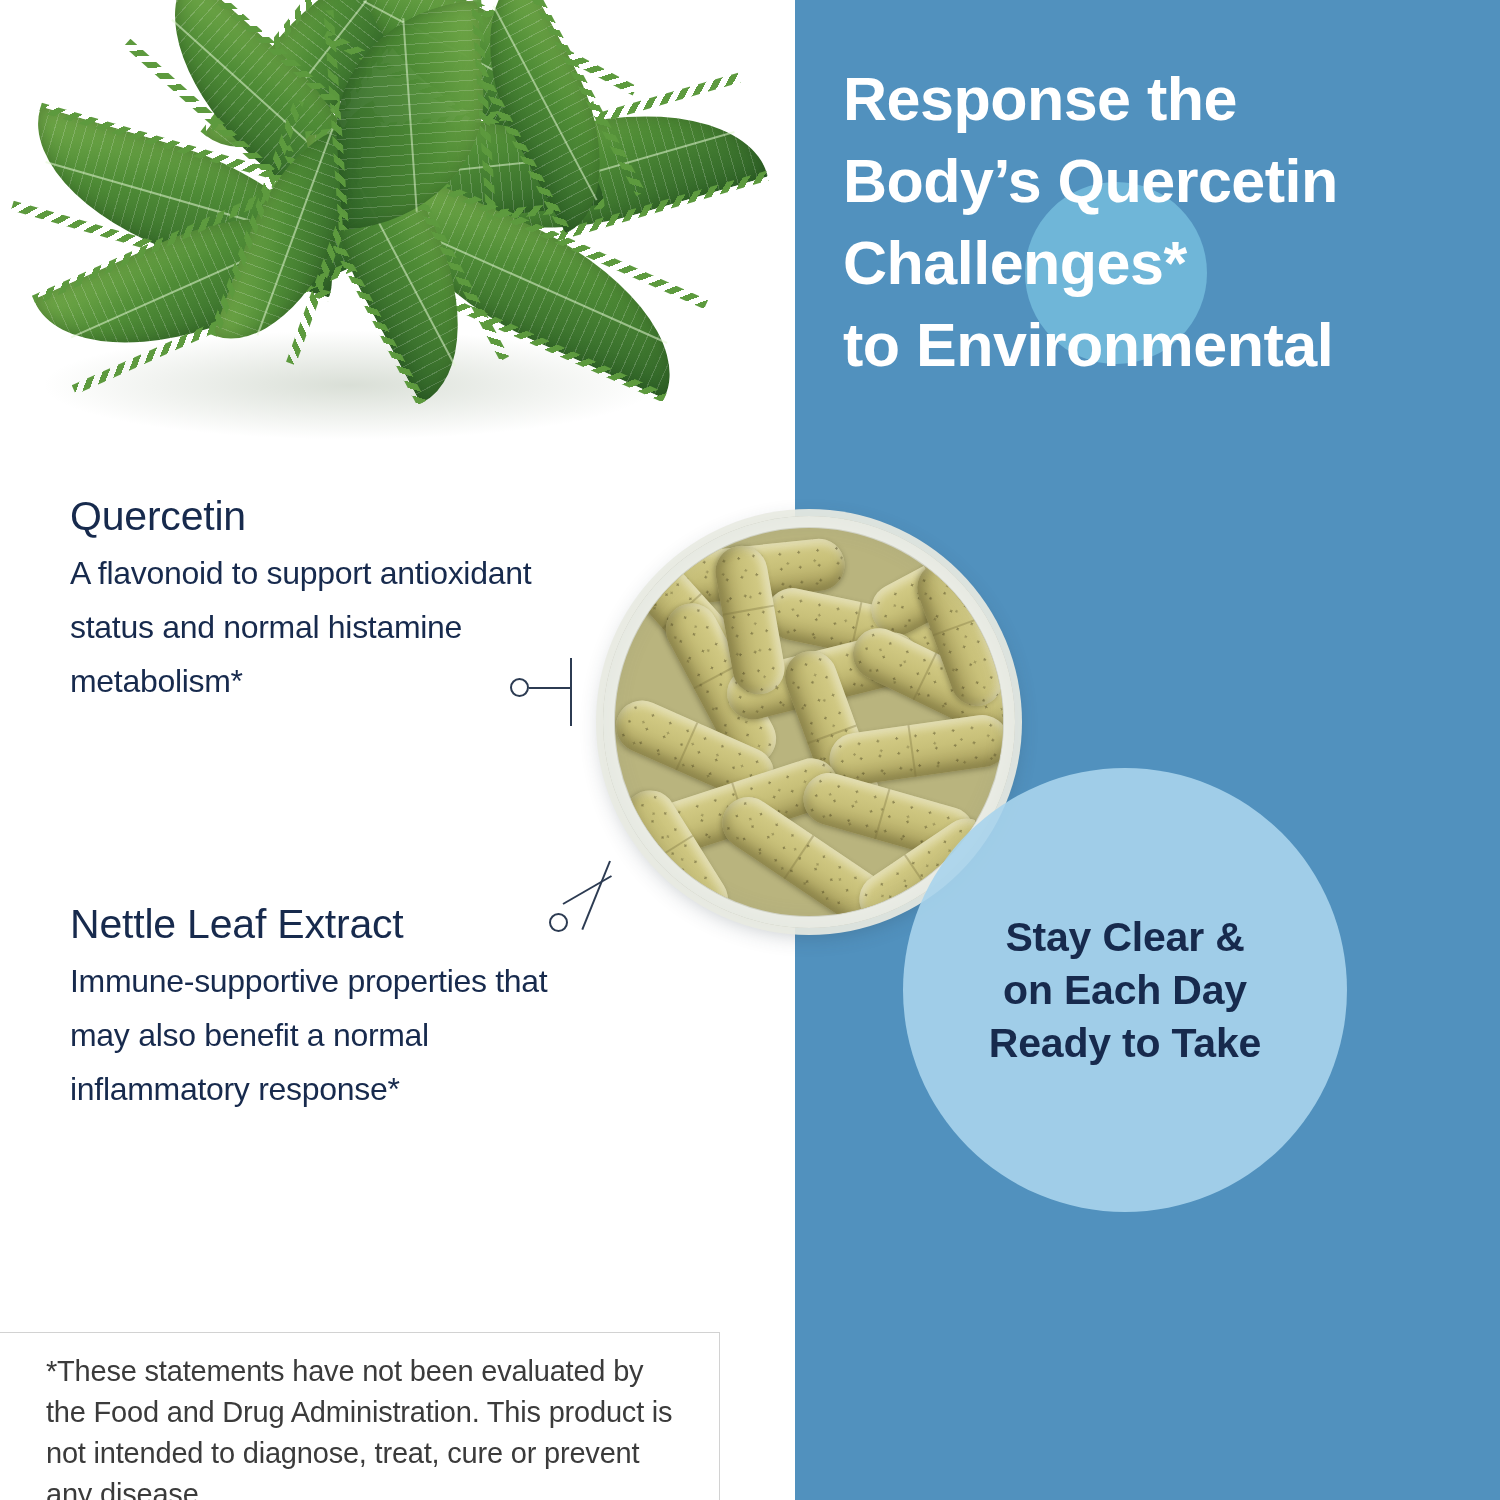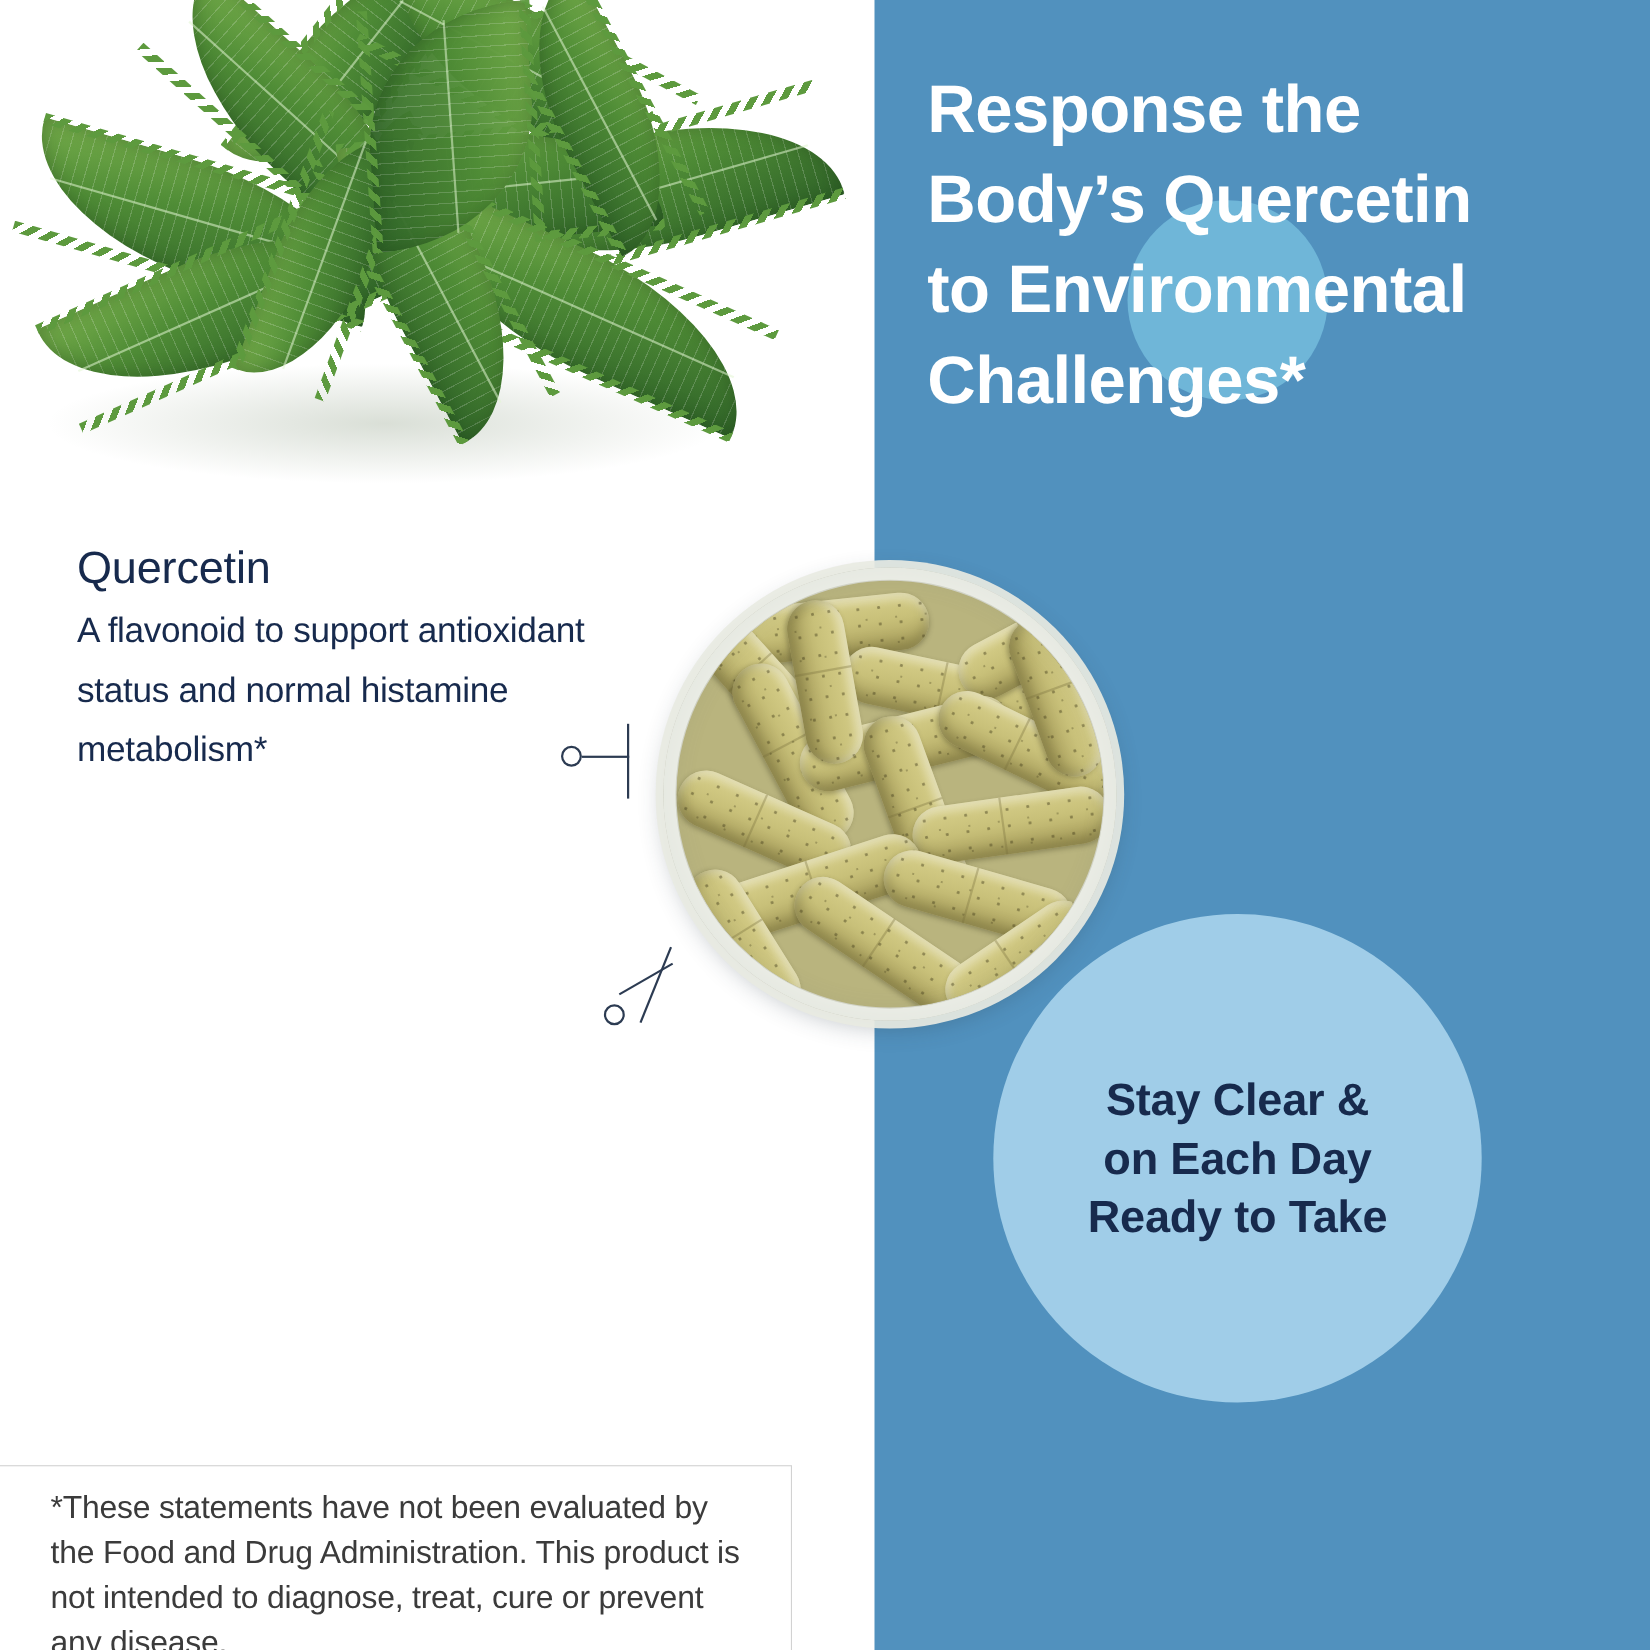--- a/index.html
+++ b/index.html
@@ -109,21 +109,21 @@
   
   .leader{position:absolute;z-index:7;}
   .leader .dot{
     position:absolute;width:19px;height:19px;border-radius:50%;
     border:2px solid #2c3b52;background:#ffffff;box-sizing:border-box;
   }
   .leader .seg{position:absolute;background:#2c3b52;}
 
   
   .badge{
-    position:absolute;left:903px;top:831px;width:444px;height:444px;
+    position:absolute;left:903px;top:768px;width:444px;height:444px;
     border-radius:50%;
     background:rgba(169,212,236,.90);
     z-index:8;
     display:flex;align-items:center;justify-content:center;
   }
   .badge-text{
     color:#172a4d;font-weight:bold;font-size:41px;line-height:53px;text-align:center;
     letter-spacing:-0.2px;
   }
   .badge-text span{display:block;white-space:nowrap;}
@@ -208,29 +208,33 @@
         <span class="vein"></span>
       </div>
   </div>
 
   <div class="blue-panel"></div>
   <div class="headline-accent-circle"></div>
 
   <div class="headline">
     <span class="hl-line">Response the</span>
     <span class="hl-line">Body’s Quercetin</span>
+    <span class="hl-line">Challenges*</span>
     <span class="hl-line">to Environmental</span>
-    <span class="hl-line">Challenges*</span>
   </div>
 
   <div class="ingredient" id="ing-quercetin">
     <div class="ing-title">Quercetin</div>
     <div class="ing-body">A flavonoid to support antioxidant status and normal histamine metabolism*</div>
   </div>
 
+  <div class="ingredient" id="ing-nettle">
+    <div class="ing-title">Nettle Leaf Extract</div>
+    <div class="ing-body">Immune-supportive properties that may also benefit a normal inflammatory response*</div>
+  </div>
 
   <div class="leader" style="left:505px;top:650px;width:130px;height:100px;">
     <span class="dot" style="left:5px;top:28px;"></span>
     <span class="seg" style="left:24px;top:37px;width:43px;height:2px;"></span>
     <span class="seg" style="left:65px;top:8px;width:2px;height:68px;"></span>
   </div>
 
   <div class="leader" style="left:545px;top:865px;width:120px;height:95px;">
     <span class="dot" style="left:4px;top:48px;"></span>
     <span class="seg" style="left:18px;top:38px;width:56px;height:2px;transform:rotate(-30deg);transform-origin:left center;"></span>

